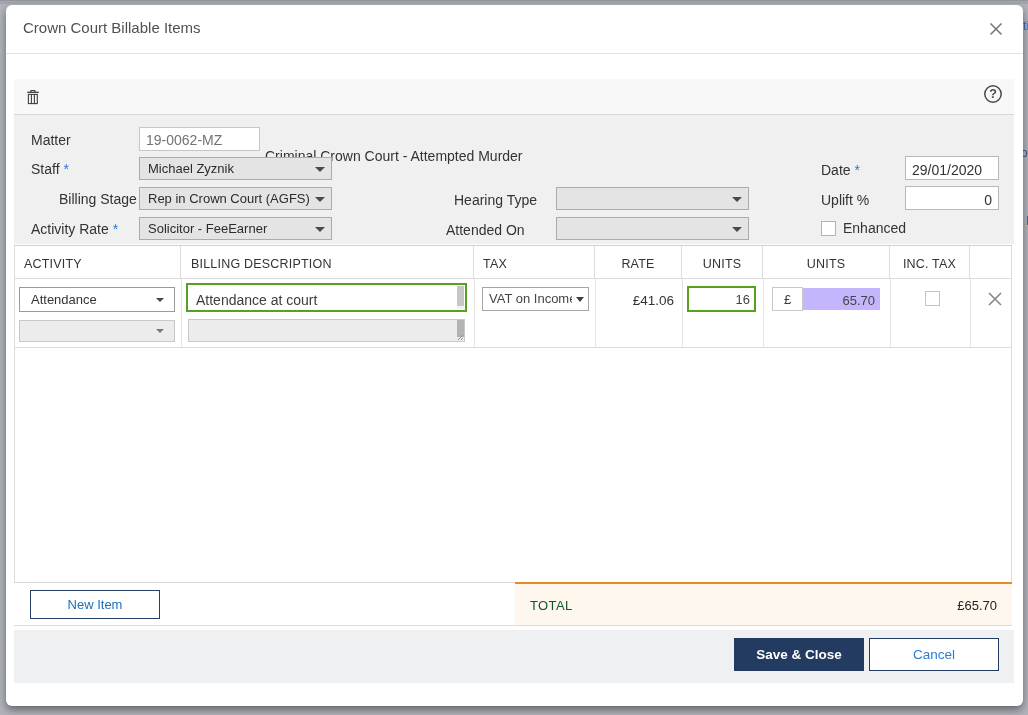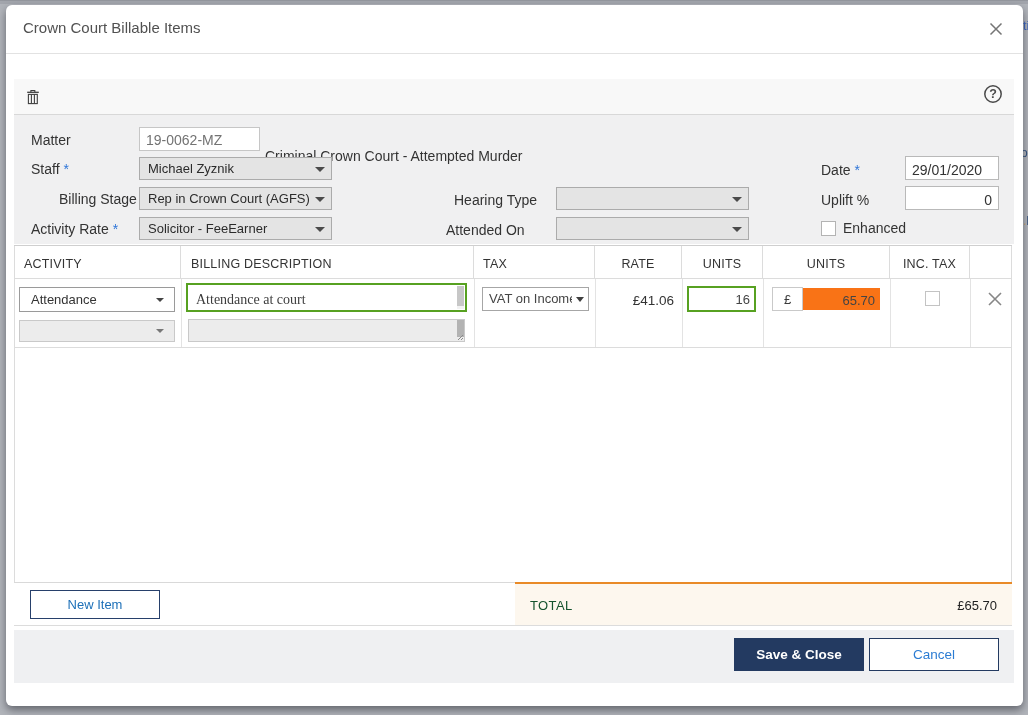--- a/index.html
+++ b/index.html
@@ -96,21 +96,21 @@
 <div class="abs" style="left:682px;top:279px;width:1px;height:68px;background:#e3e3e3;"></div>
 <div class="abs" style="left:763px;top:279px;width:1px;height:68px;background:#e3e3e3;"></div>
 <div class="abs" style="left:890px;top:279px;width:1px;height:68px;background:#e3e3e3;"></div>
 <div class="abs" style="left:970px;top:279px;width:1px;height:68px;background:#e3e3e3;"></div>
 <div class="abs" style="left:14px;top:347px;width:998px;height:1px;background:#dcdcdc;"></div>
 
 <div class="abs" style="left:19px;top:287px;width:156px;height:25px;background:#fff;border:1px solid #9a9a9a;font-size:13px;color:#333;line-height:23px;padding-left:11px;">Attendance
   <span style="position:absolute;right:10px;top:10px;width:0;height:0;border-left:4px solid transparent;border-right:4px solid transparent;border-top:4px solid #444;"></span>
 </div>
 <div class="abs" style="left:186px;top:283px;width:281px;height:29px;border:2px solid #57a121;background:#fff;">
-  <div style="position:absolute;left:8px;top:7px;font-size:14px;color:#3d3d3d;font-family:Liberation Serif, serif;">Attendance at court</div>
+  <div style="position:absolute;left:8px;top:7px;font-size:14px;color:#3d3d3d;">Attendance at court</div>
   <div style="position:absolute;right:1px;top:1px;width:7px;height:23px;background:#f2f2f2;"></div>
   <div style="position:absolute;right:1px;top:1px;width:7px;height:20px;background:#c7c7c7;"></div>
 </div>
 <div class="abs" style="left:19px;top:320px;width:156px;height:22px;background:#ececec;border:1px solid #c9c9c9;">
   <span style="position:absolute;right:10px;top:8px;width:0;height:0;border-left:4px solid transparent;border-right:4px solid transparent;border-top:4px solid #777;"></span>
 </div>
 <div class="abs" style="left:188px;top:319px;width:277px;height:23px;background:#ececec;border:1px solid #c9c9c9;">
   <div style="position:absolute;right:0px;top:0px;width:7px;height:17px;background:#b3b3b3;"></div>
   <svg style="position:absolute;right:0;bottom:0;" width="7" height="7">
       <path d="M6 1 L1 6 M6 4 L4 6" stroke="#8a8a8a" stroke-width="1"></path>
@@ -120,21 +120,21 @@
 <div class="abs" style="left:482px;top:287px;width:107px;height:24px;background:#fff;border:1px solid #a6a6a6;">
   <div style="position:absolute;left:6px;top:0;width:83px;height:22px;overflow:hidden;font-size:13px;color:#454545;line-height:22px;white-space:nowrap;">VAT on Income</div>
   <span style="position:absolute;right:4px;top:9px;width:0;height:0;border-left:4.5px solid transparent;border-right:4.5px solid transparent;border-top:5px solid #3f3f3f;"></span>
 </div>
 
 <div class="abs" style="left:595px;top:293px;width:79px;font-size:13.5px;color:#333;text-align:right;">£41.06</div>
 
 <div class="abs" style="left:687px;top:286px;width:69px;height:26px;border:2.5px solid #57a121;background:#fff;font-size:13px;color:#444;line-height:24px;text-align:right;padding-right:4px;">16</div>
 
 <div class="abs" style="left:772px;top:287px;width:31px;height:24px;background:#fff;border:1px solid #c9c9c9;font-size:13px;color:#3a3a3a;line-height:24px;text-align:center;">£</div>
-<div class="abs" style="left:803px;top:288px;width:77px;height:22px;background:#f97316;font-size:13px;color:#444;line-height:25px;text-align:right;padding-right:5px;">65.70</div>
+<div class="abs" style="left:803px;top:288px;width:77px;height:22px;background:#c4b5fd;font-size:13px;color:#444;line-height:25px;text-align:right;padding-right:5px;">65.70</div>
 
 <div class="abs" style="left:925px;top:291px;width:15px;height:15px;background:#fff;border:1px solid #c3c3c3;"></div>
 
 <svg class="abs" style="left:988px;top:292px;" width="14" height="14" viewBox="0 0 14 14">
     <path d="M1 1 L13 13 M13 1 L1 13" stroke="#878787" stroke-width="1.6" fill="none"></path>
   </svg>
 
 <div class="abs" style="left:14px;top:582px;width:501px;height:43px;background:#fff;border-top:1px solid #d9d9d9;"></div>
 <div class="abs" style="left:515px;top:582px;width:497px;height:43px;background:#fdf7ee;border-top:2px solid #e98a27;"></div>
 <div class="abs" style="left:30px;top:590px;width:130px;height:29px;background:#fff;border:1px solid #27406b;font-size:13px;color:#1d70b8;text-align:center;line-height:27px;">New Item</div>

